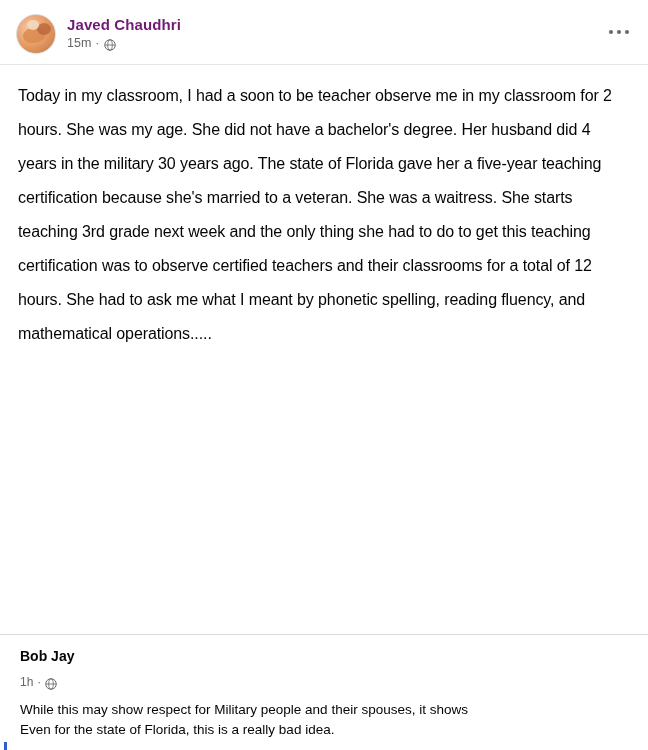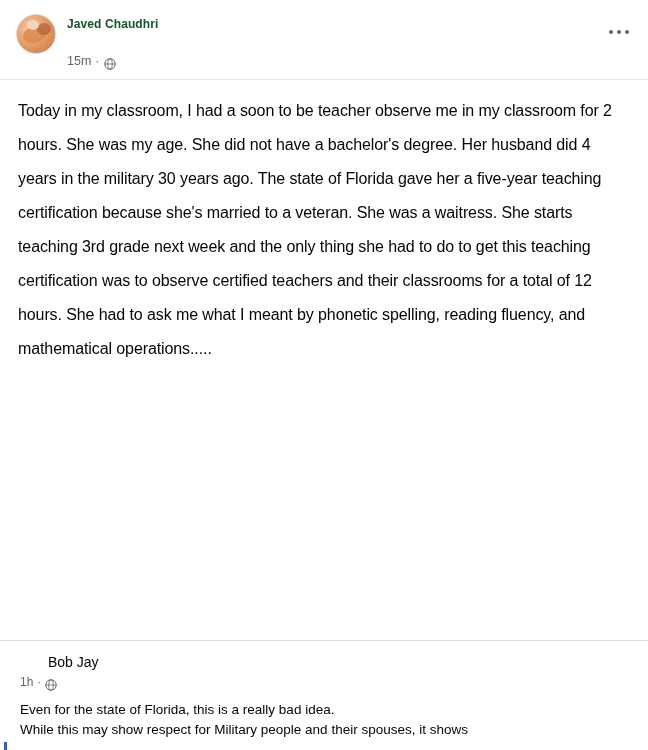--- a/index.html
+++ b/index.html
@@ -74,30 +74,30 @@
     opacity: .9;
   }
   .header-text {
     margin-left: 11px;
     display: flex;
     flex-direction: column;
     justify-content: center;
     padding-top: 1px;
   }
   .author-name {
-    font-size: 12px;
+    font-size: 15px;
     font-weight: bold;
     line-height: 19px;
-    color: #14532d;
+    color: #701a75;
     letter-spacing: .1px;
   }
   .meta-row {
     display: flex;
-    align-items: flex-end;
-    margin-top: 20px;
+    align-items: center;
+    margin-top: 2px;
     font-size: 12.5px;
     color: #65676b;
     line-height: 15px;
   }
   .meta-sep {
     margin: 0 4px;
     color: #65676b;
   }
   .globe-icon {
     display: inline-block;
@@ -145,31 +145,30 @@
   
   .comment-divider {
     height: 1px;
     background: #d8dadf;
   }
   .comment {
     padding: 12px 20px 10px 20px;
   }
   .comment-author {
     font-size: 14px;
-    font-weight: normal;
+    font-weight: bold;
     color: #050505;
     line-height: 18px;
-    margin-left: 28px;
   }
   .comment-meta {
     display: flex;
-    align-items: flex-end;
+    align-items: center;
     font-size: 12px;
     color: #65676b;
-    margin-top: 4px;
+    margin-top: 10px;
     line-height: 15px;
   }
   .comment-text {
     margin-top: 10px;
     font-size: 13.5px;
     line-height: 20px;
     color: #050505;
   }
   .comment-text p {
     margin: 0;
@@ -236,20 +235,20 @@
       <span class="meta-sep">·</span>
       <span class="globe-icon">
         <svg width="12" height="12" viewBox="0 0 16 16" aria-hidden="true">
           <circle cx="8" cy="8" r="7" fill="none" stroke="#65676b" stroke-width="1.3"></circle>
           <ellipse cx="8" cy="8" rx="3" ry="7" fill="none" stroke="#65676b" stroke-width="1.1"></ellipse>
           <line x1="1" y1="8" x2="15" y2="8" stroke="#65676b" stroke-width="1.1"></line>
         </svg>
       </span>
     </div>
     <div class="comment-text">
+      <p>While this may show respect for Military people and their spouses, it shows</p>
       <p>Even for the state of Florida, this is a really bad idea.</p>
-      <p>While this may show respect for Military people and their spouses, it shows</p>
     </div>
   </div>
 
   <div class="bottom-strip"></div>
   <div class="bottom-mark"></div>
 </div>
 
 </body></html>

